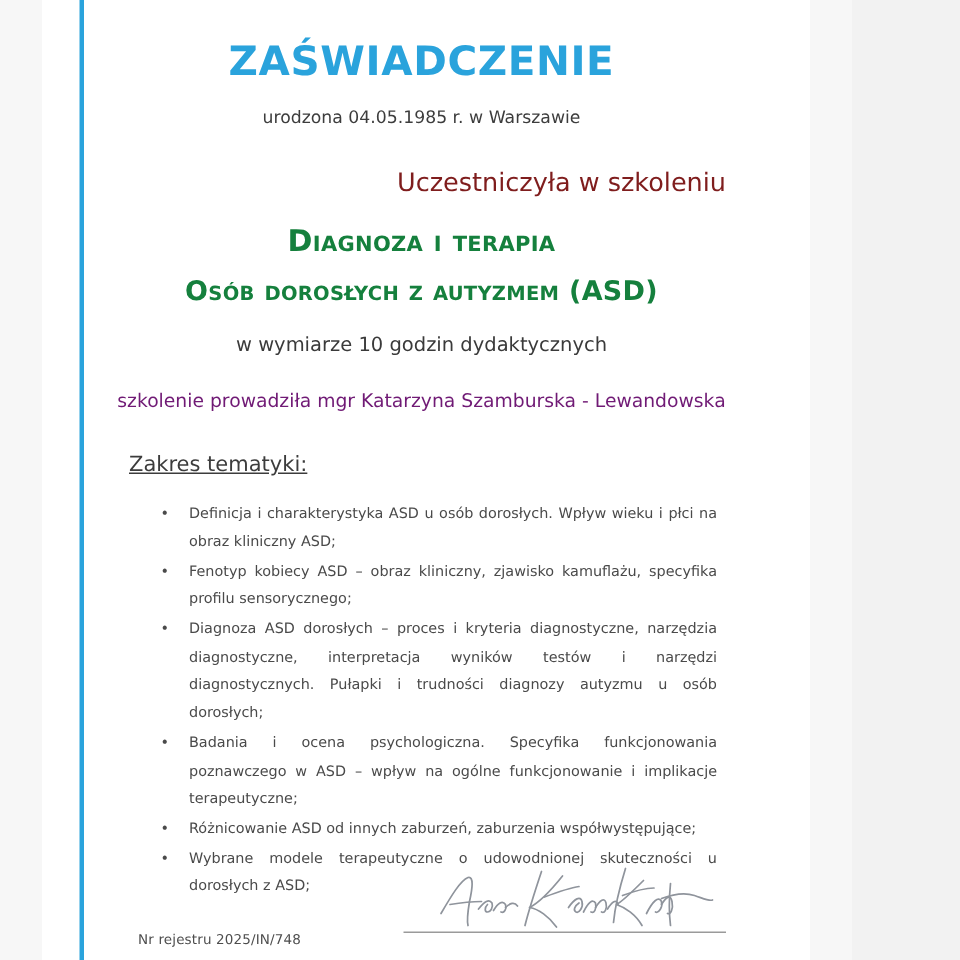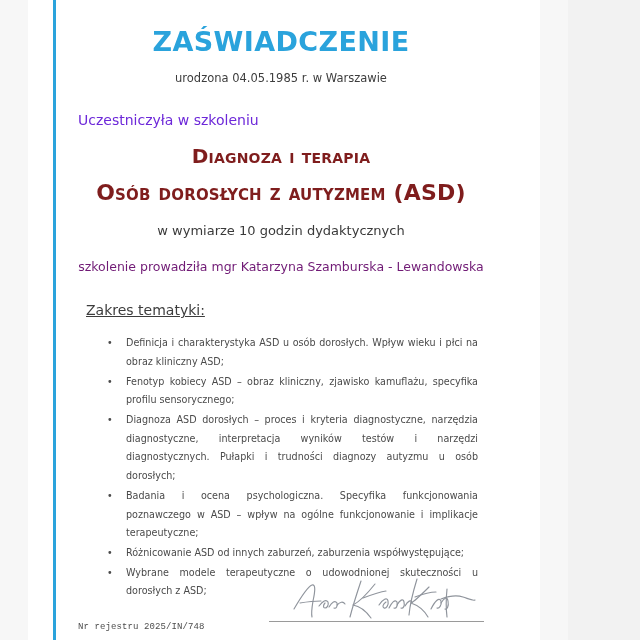--- a/index.html
+++ b/index.html
@@ -87,41 +87,41 @@
   }
 
   .recipient-birth {
     text-align: center;
     font-size: 11.5px;
     color: #3d3d3d;
     margin-top: 14px;
   }
 
   .attended-line {
-    text-align: left;
-    font-size: 14px;
-    color: #6d28d9;
+    text-align: right;
+    font-size: 17px;
+    color: #7f1d1d;
     margin-top: 27px;
   }
 
   
   .course-title {
     text-align: center;
     font-weight: 700;
-    color: #7f1d1d;
+    color: #15803d;
     font-variant: small-caps;
     font-feature-settings: "smcp" 1;
     letter-spacing: 0.2px;
   }
   .course-title.line1 {
     font-size: 20px;
     margin-top: 16px;
   }
   .course-title.line2 {
-    font-size: 22px;
+    font-size: 18px;
     margin-top: 12px;
   }
 
   .hours-line {
     text-align: center;
     font-size: 13px;
     color: #3a3a3a;
     margin-top: 18px;
   }
 
@@ -169,25 +169,24 @@
     left: 29px;
     top: 0;
     font-size: 9.6px;
     line-height: 1.95;
     color: #4a4a4a;
   }
 
   
   .footer {
     position: absolute;
-    left: 14px;
+    left: 28px;
     right: 22px;
     bottom: 0;
     height: 70px;
-    font-family: Liberation Mono, monospace;
   }
 
   .registry {
     position: absolute;
     left: 8px;
     bottom: 8px;
     font-size: 9px;
     color: #4d4d4d;
     letter-spacing: 0.1px;
   }

